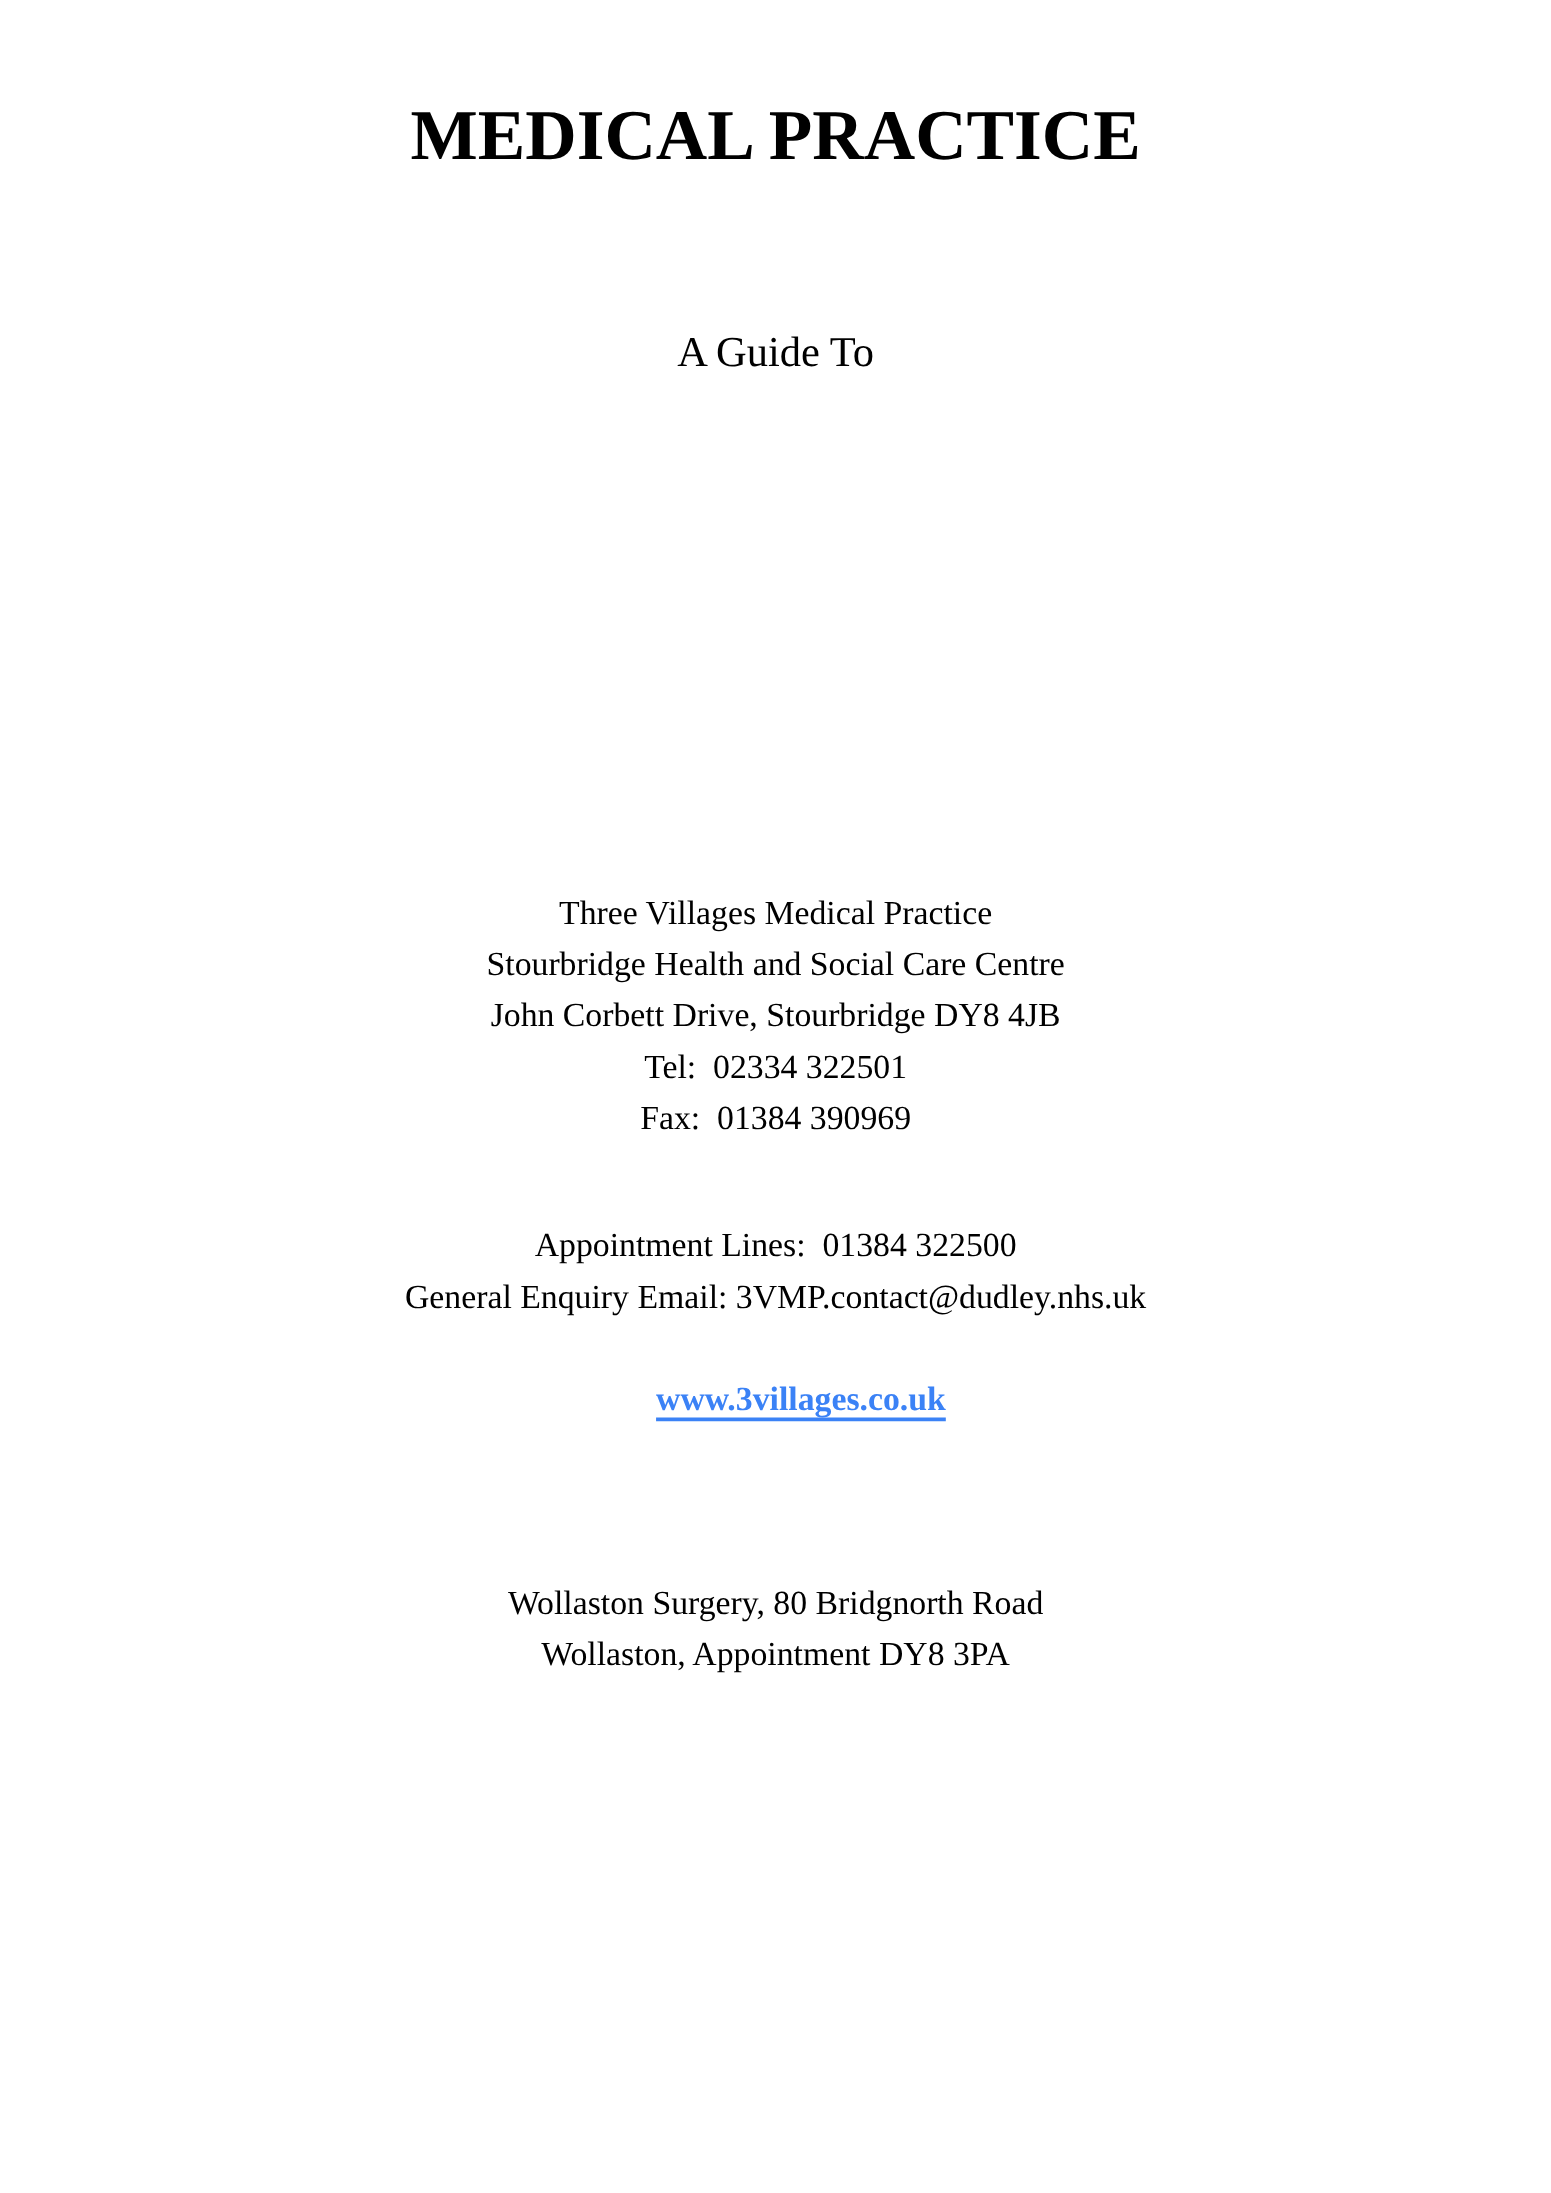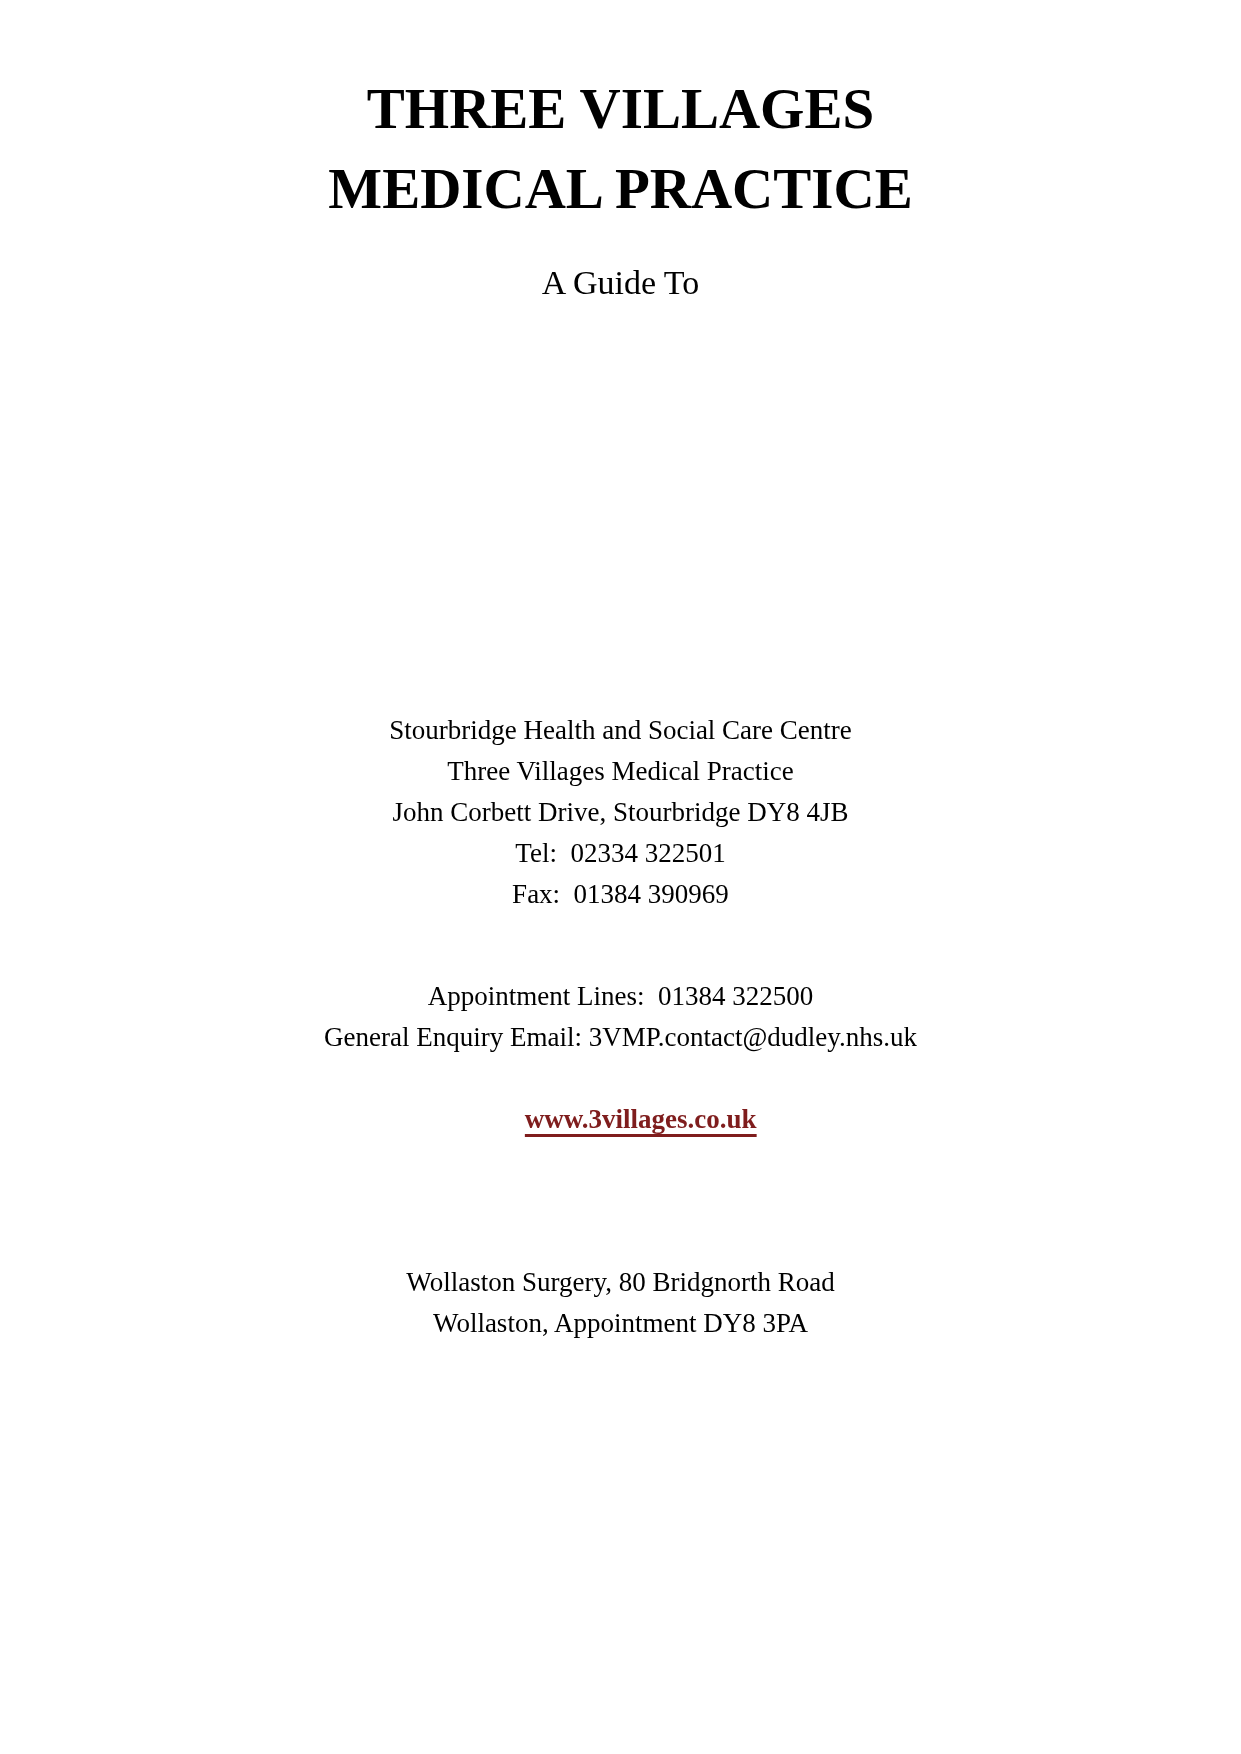--- a/index.html
+++ b/index.html
@@ -49,49 +49,48 @@
     top: 956px;
     font-size: 27px;
     line-height: 41px;
     margin-top: 20px;
   }
   .website-link {
     font-weight: bold;
     text-decoration: underline;
     text-decoration-thickness: 3px;
     text-underline-offset: 6px;
-    color: #7f1d1d;
+    color: #3b82f6;
     cursor: pointer;
   }
   .branch {
     top: 1262px;
     font-size: 27px;
     line-height: 41px;
   }
   .branch-heading {
     font-weight: bold;
   }
 </style>
 </head>
 <body>
 
 <div class="page">
 
   <h1 class="centered title">
-    <span class="line">THREE VILLAGES</span>
     <span class="line">MEDICAL PRACTICE</span>
   </h1>
 
   <h2 class="centered subtitle">
     <span class="line">A Guide To</span>
   </h2>
 
   <div class="centered contact-a">
+    <span class="line">Three Villages Medical Practice</span>
     <span class="line">Stourbridge Health and Social Care Centre</span>
-    <span class="line">Three Villages Medical Practice</span>
     <span class="line">John Corbett Drive, Stourbridge DY8 4JB</span>
     <span class="line">Tel:  02334 322501</span>
     <span class="line">Fax:  01384 390969</span>
   </div>
 
   <div class="centered contact-b">
     <span class="line">Appointment Lines:  01384 322500</span>
     <span class="line">General Enquiry Email: 3VMP.contact@dudley.nhs.uk</span>
     <span class="line">
       <a class="website-link">www.3villages.co.uk</a>

